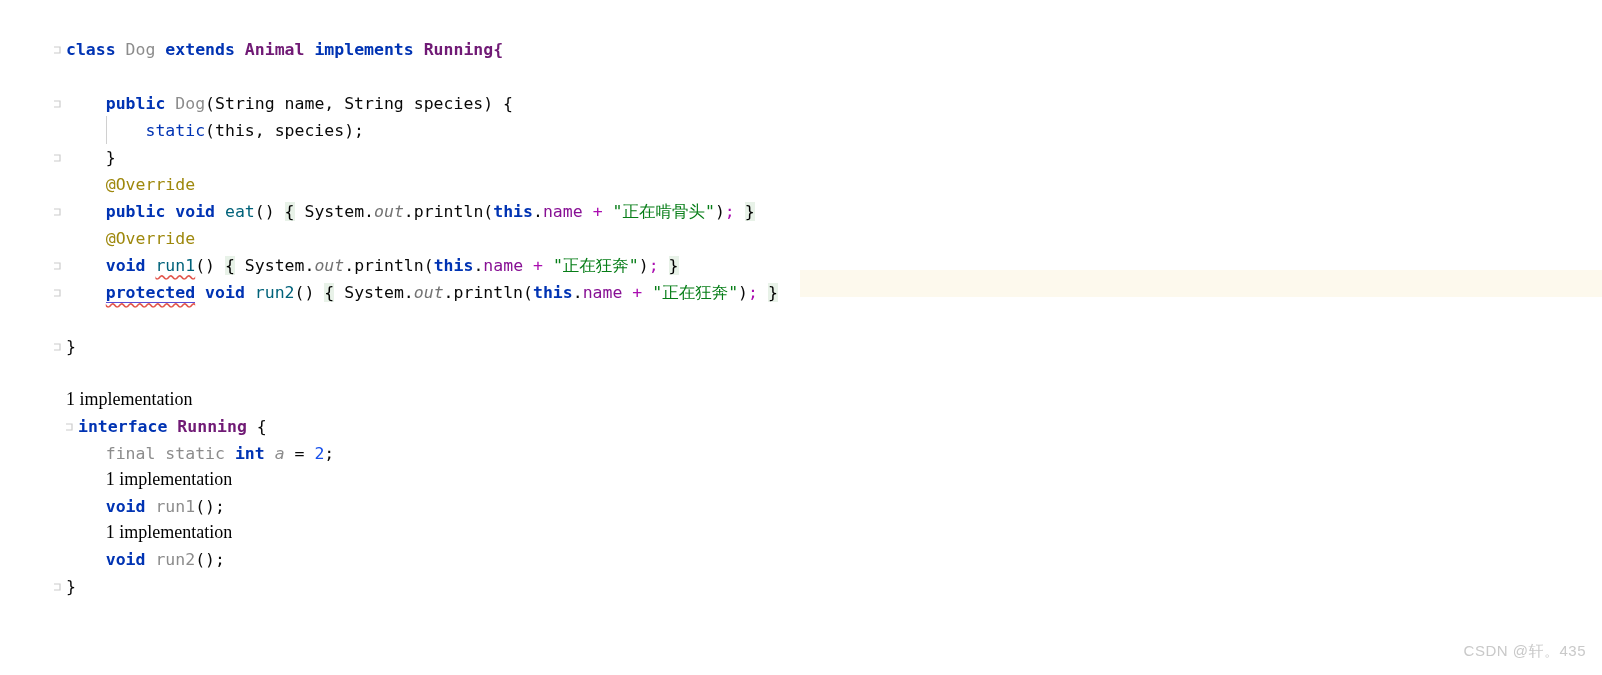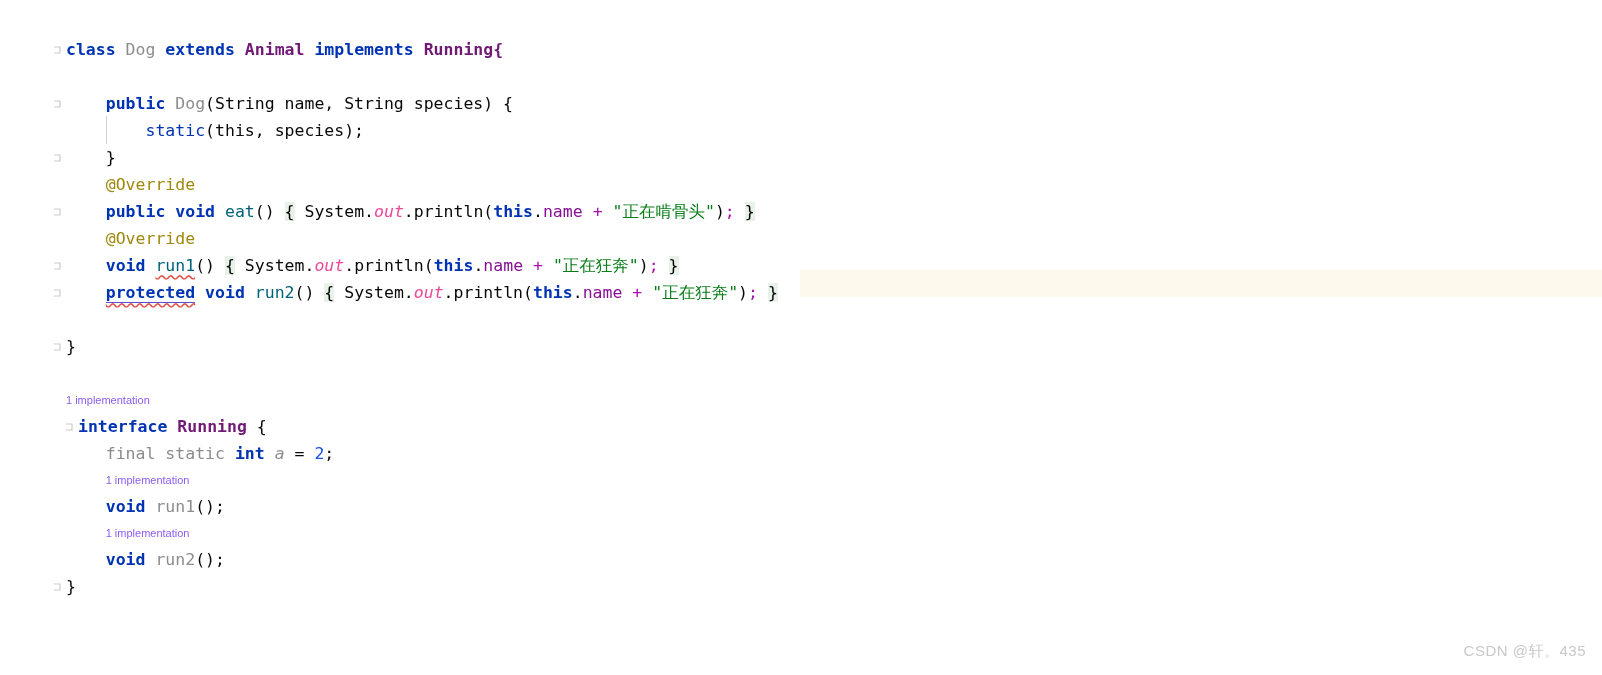--- a/index.html
+++ b/index.html
@@ -48,44 +48,44 @@
   .kw      { color:#0033b3; font-weight:bold; }                        
   .typ     { color:#701a75; font-weight:bold; }      
   .cls     { color:#8c8c8c; }                        
   .plain   { color:#080808; }
   .gray    { color:#8c8c8c; }
   .mcall   { color:#00627a; }                        
   .anno    { color:#9e880d; }                        
   .str     { color:#067d17; }                        
   .op      { color:#aa0db0; }                        
   .field   { color:#871094; }                        
-  .outf    { color:#ec4899; font-style:italic; }     
+  .outf    { color:#737373; font-style:italic; }     
   .num     { color:#1750eb; }
   .blue    { color:#0033b3; }
   .ita     { font-style:italic; color:#8c8c8c; }
 
   .brace-hl{ background:#e8f2e8; }
 
   .err{
     text-decoration:underline wavy #e2554b;
     text-decoration-skip-ink:none;
     text-underline-offset:3px;
   }
   .errline{
     border-bottom:1px solid #5d4dd6;
     text-decoration:underline wavy #e2554b;
     text-decoration-skip-ink:none;
     text-underline-offset:4px;
   }
 
   
   .hint{
-    color:#8b5cf6;
-    font-family:Liberation Sans, sans-serif;
-    font-size:11px;
+    color:#000000;
+    font-family:Liberation Serif, serif;
+    font-size:18px;
   }
   .hint-line{ height:24px; line-height:24px; }
 
   
   .indent-guide{
     position:absolute;
     width:1px;
     background:#d0d0d0;
   }
 

